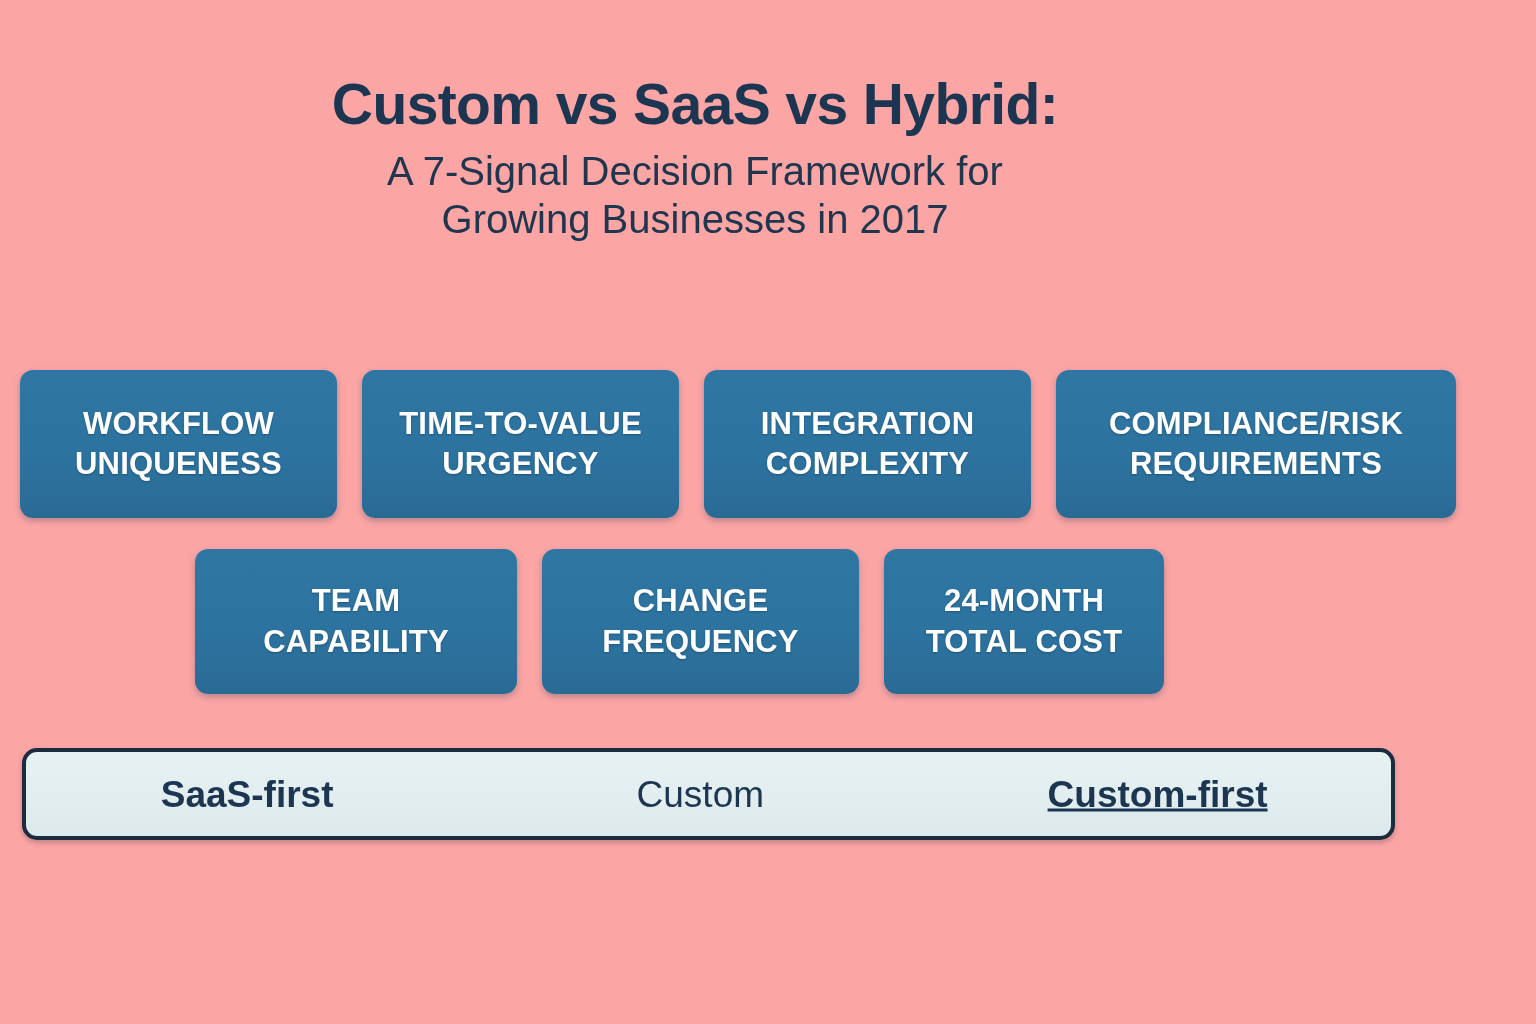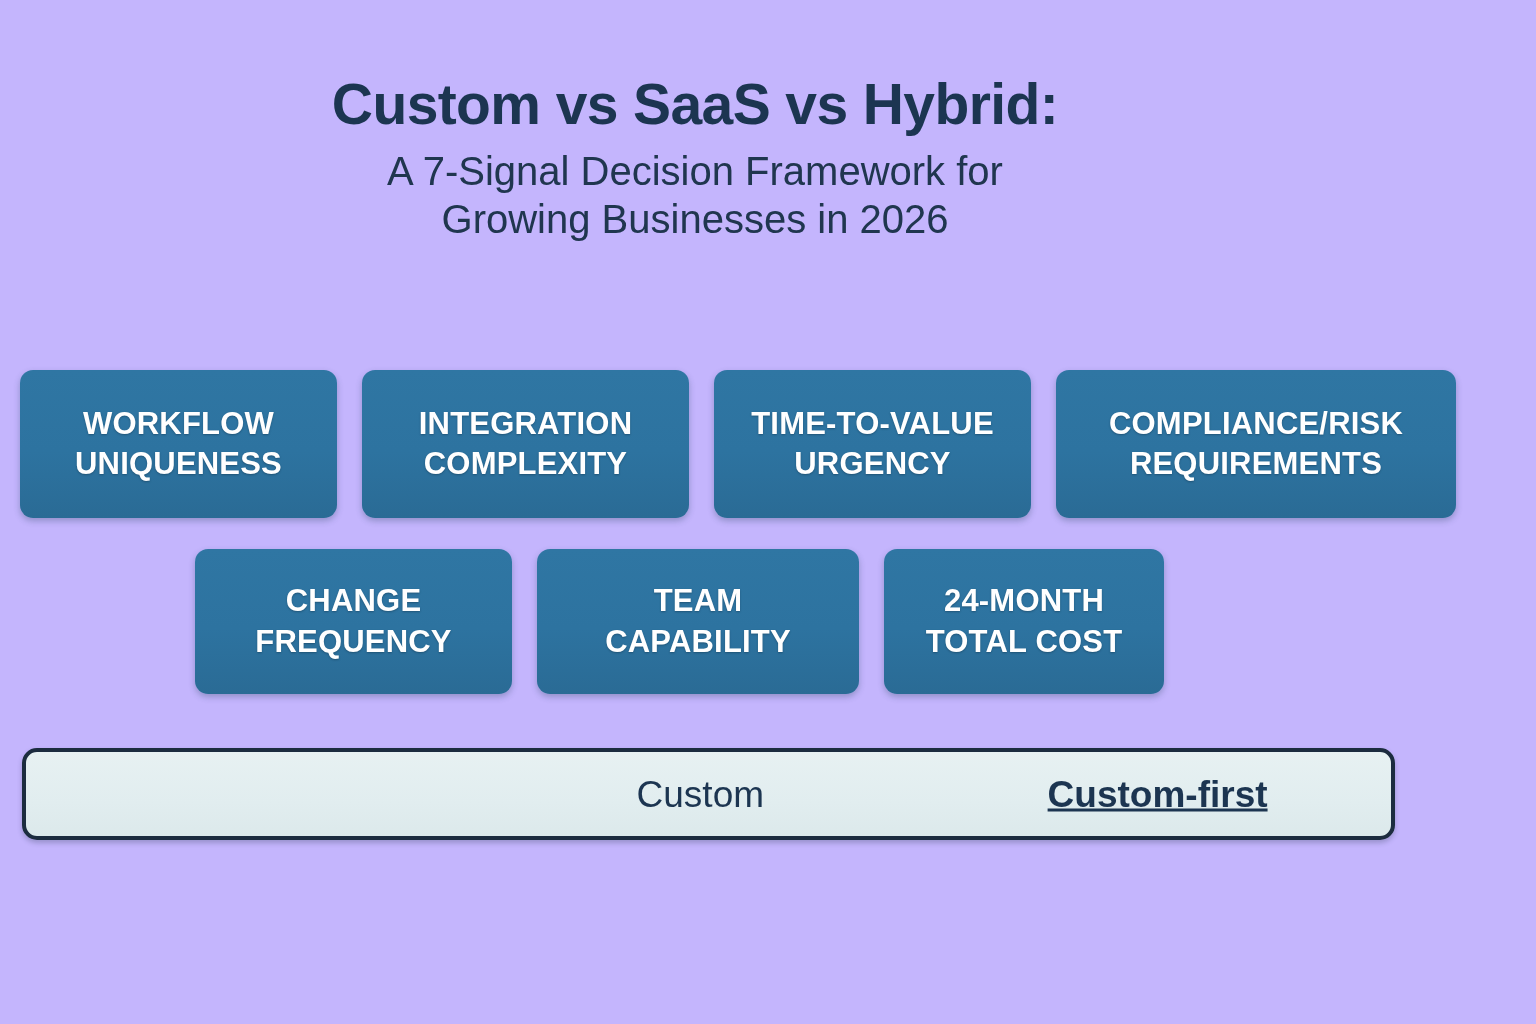--- a/index.html
+++ b/index.html
@@ -13,21 +13,21 @@
     overflow: hidden;
     background: #a7d3d2;
     font-family: "Liberation Sans", "DejaVu Sans", sans-serif;
     -webkit-font-smoothing: antialiased;
   }
 
   .canvas {
     position: relative;
     width: 1536px;
     height: 1024px;
-    background: #c4b5fd;
+    background: #fca5a5;
   }
 
   
   .heading {
     position: absolute;
     left: 0;
     top: 74px;
     width: 1390px;
     text-align: center;
   }
@@ -139,62 +139,63 @@
 </style>
 </head>
 <body>
 
 <div class="canvas">
 
   <div class="heading">
     <h1 class="title">Custom vs SaaS vs Hybrid:</h1>
     <p class="subtitle">
       <span class="subtitle-line">A 7-Signal Decision Framework for</span>
-      <span class="subtitle-line">Growing Businesses in 2026</span>
+      <span class="subtitle-line">Growing Businesses in 2017</span>
     </p>
   </div>
 
   <div class="card-rows">
 
     <div class="card-row row-1">
       <div class="signal-card w-317">
         <span class="card-label">WORKFLOW
 UNIQUENESS</span>
       </div>
+      <div class="signal-card w-317">
+        <span class="card-label">TIME-TO-VALUE
+URGENCY</span>
+      </div>
       <div class="signal-card w-327">
         <span class="card-label">INTEGRATION
 COMPLEXITY</span>
       </div>
-      <div class="signal-card w-317">
-        <span class="card-label">TIME-TO-VALUE
-URGENCY</span>
-      </div>
       <div class="signal-card w-335">
         <span class="card-label">COMPLIANCE/RISK
 REQUIREMENTS</span>
       </div>
     </div>
 
     <div class="card-row row-2">
+      <div class="signal-card w-322">
+        <span class="card-label">TEAM
+CAPABILITY</span>
+      </div>
       <div class="signal-card w-317">
         <span class="card-label">CHANGE
 FREQUENCY</span>
       </div>
-      <div class="signal-card w-322">
-        <span class="card-label">TEAM
-CAPABILITY</span>
-      </div>
       <div class="signal-card w-328">
         <span class="card-label">24-MONTH
 TOTAL COST</span>
       </div>
     </div>
 
   </div>
 
   <div class="spectrum">
     <div class="spectrum-inner">
+      <span class="spectrum-label pole-start">SaaS-first</span>
       <span class="spectrum-label pole-mid">Custom</span>
       <span class="spectrum-label pole-end">Custom-first</span>
     </div>
   </div>
 
 </div>
 
 </body></html>

